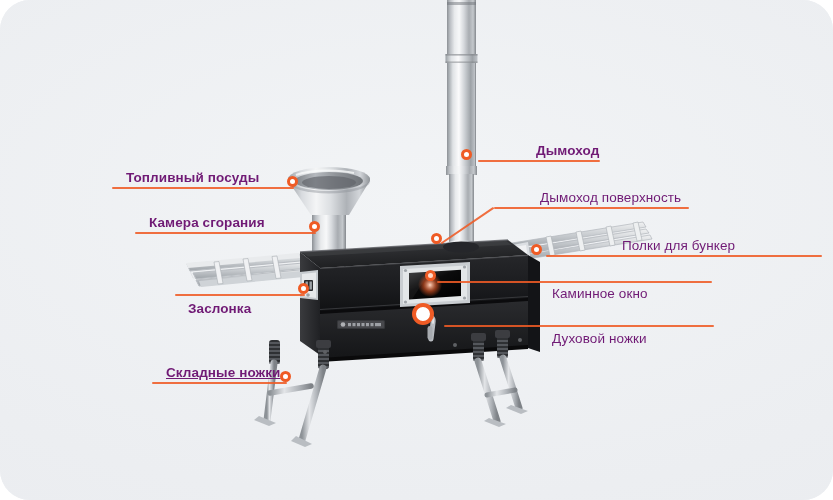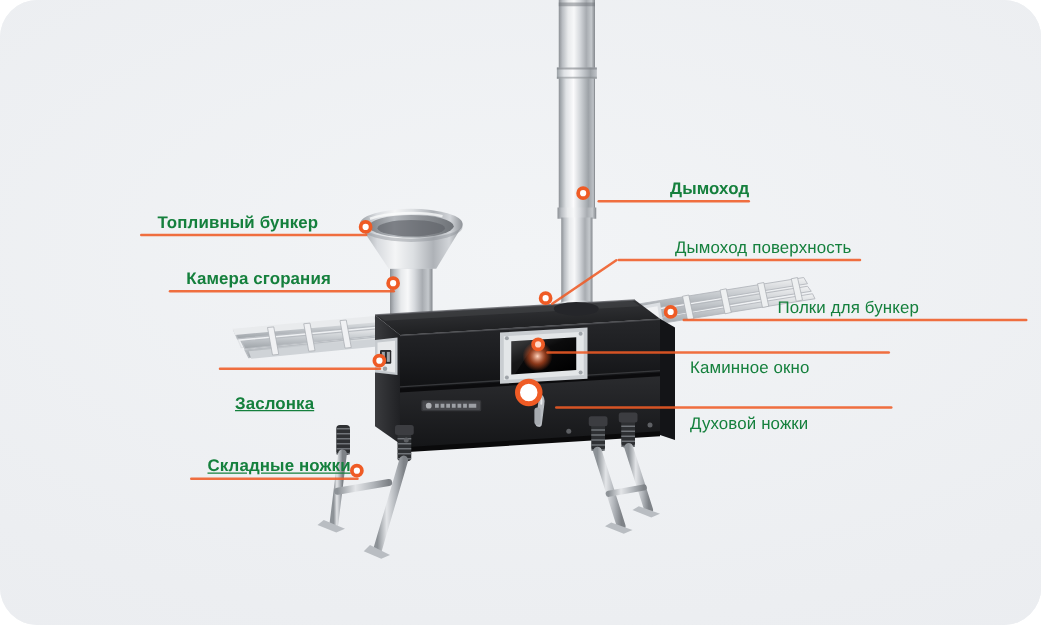--- a/index.html
+++ b/index.html
@@ -21,21 +21,21 @@
     pointer-events:none;
   }
 
   .layer{position:absolute;inset:0;}
 
   
   .callout{position:absolute;}
   .callout .txt{
     position:absolute;
     white-space:nowrap;
-    color:#15803d;
+    color:#701a75;
     font-size:13.5px;
     letter-spacing:.1px;
     line-height:15px;
   }
   .callout.bold .txt{font-weight:bold;font-size:13.5px;}
   .callout .rule{
     position:absolute;height:1.6px;background:#ef5b25;opacity:.88;border-radius:1px;
   }
   .dot{
     position:absolute;
@@ -371,31 +371,31 @@
     </g>
     <g fill="#5e6064">
       <circle cx="325" cy="352" r="2"></circle>
       <circle cx="455" cy="345" r="2"></circle>
       <circle cx="520" cy="340" r="2"></circle>
     </g>
   </svg>
 
   <div class="layer" id="callouts">
       <div class="callout bold">
-        <div class="txt" style="left: 126px; top: 170px;">Топливный бункер</div>
+        <div class="txt" style="left: 126px; top: 170px;">Топливный посуды</div>
         <div class="rule" style="left: 112px; top: 187px; width: 182px; background: rgb(239, 91, 37);"></div>
         <div class="dot" style="left: 286.5px; top: 175.5px; border-color: rgb(239, 91, 37);"></div>
       </div>
       <div class="callout bold">
         <div class="txt" style="left: 149px; top: 215px;">Камера сгорания</div>
         <div class="rule" style="left: 135px; top: 232px; width: 181px; background: rgb(239, 91, 37);"></div>
         <div class="dot" style="left: 308.5px; top: 220.5px; border-color: rgb(239, 91, 37);"></div>
       </div>
       <div class="callout bold">
-        <div class="txt" style="left: 188px; top: 315px; text-decoration: underline;">Заслонка</div>
+        <div class="txt" style="left: 188px; top: 301px;">Заслонка</div>
         <div class="rule" style="left: 175px; top: 294px; width: 130px; background: rgb(239, 91, 37);"></div>
         <div class="dot" style="left: 297.5px; top: 282.5px; border-color: rgb(239, 91, 37);"></div>
       </div>
       <div class="callout bold">
         <div class="txt" style="left: 166px; top: 365px; text-decoration: underline;">Складные ножки</div>
         <div class="rule" style="left: 152px; top: 382px; width: 135px; background: rgb(239, 91, 37);"></div>
         <div class="dot" style="left: 279.5px; top: 370.5px; border-color: rgb(239, 91, 37);"></div>
       </div>
       <div class="callout bold">
         <div class="txt" style="left: 536px; top: 143px;">Дымоход</div>

